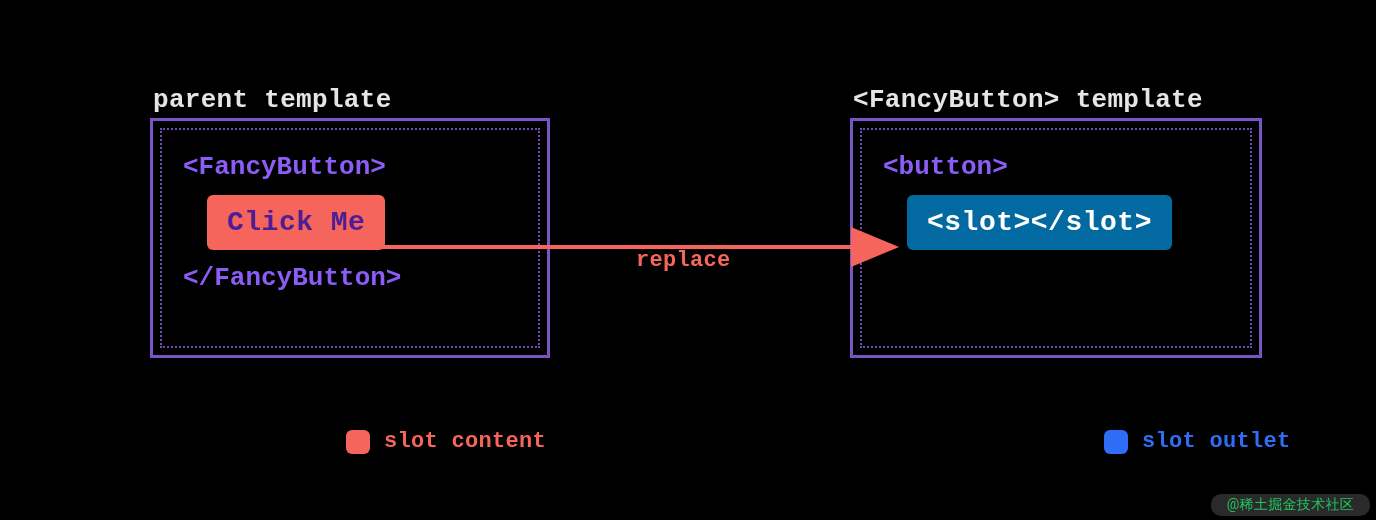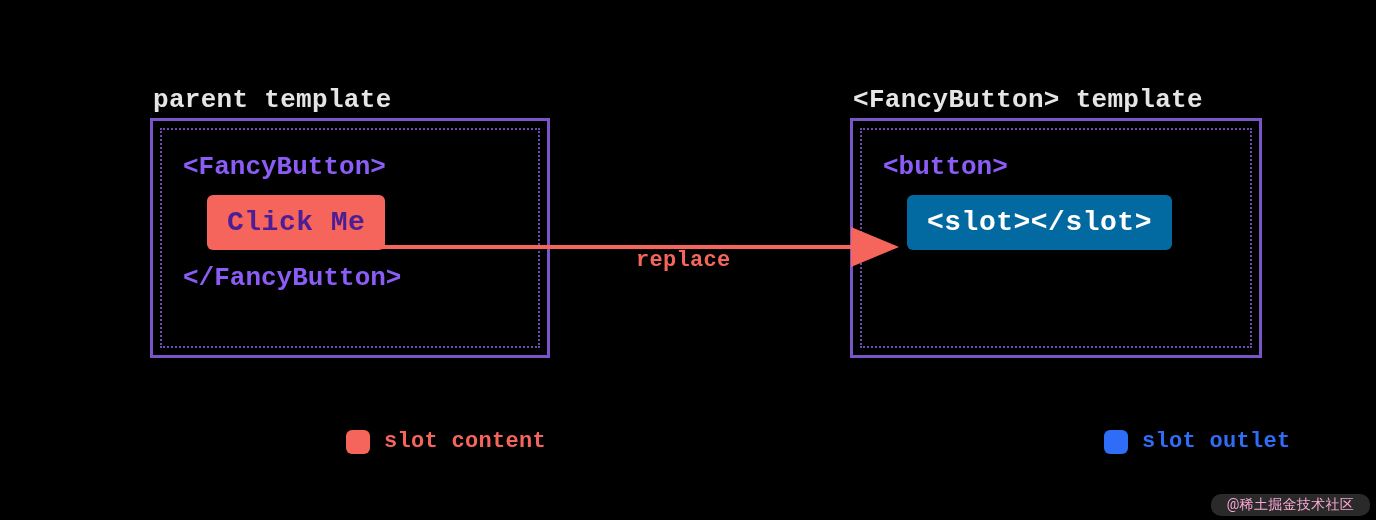--- a/index.html
+++ b/index.html
@@ -109,21 +109,21 @@
   .legend.red  .swatch { background: #f5655b; }
   .legend.blue { color: #2f6df6; }
   .legend.blue .swatch { background: #2f6df6; }
 
   .watermark {
     position: absolute;
     right: 6px;
     bottom: 4px;
     font-family: -apple-system, BlinkMacSystemFont, "Segoe UI", Roboto, Helvetica, Arial, sans-serif;
     font-size: 14px;
-    color: #f9a8d4;
+    color: #22c55e;
     background: rgba(120,120,120,0.35);
     padding: 2px 16px;
     border-radius: 10px;
     letter-spacing: 0.3px;
   }
 </style>
 </head>
 <body>
 
 <div class="stage">

